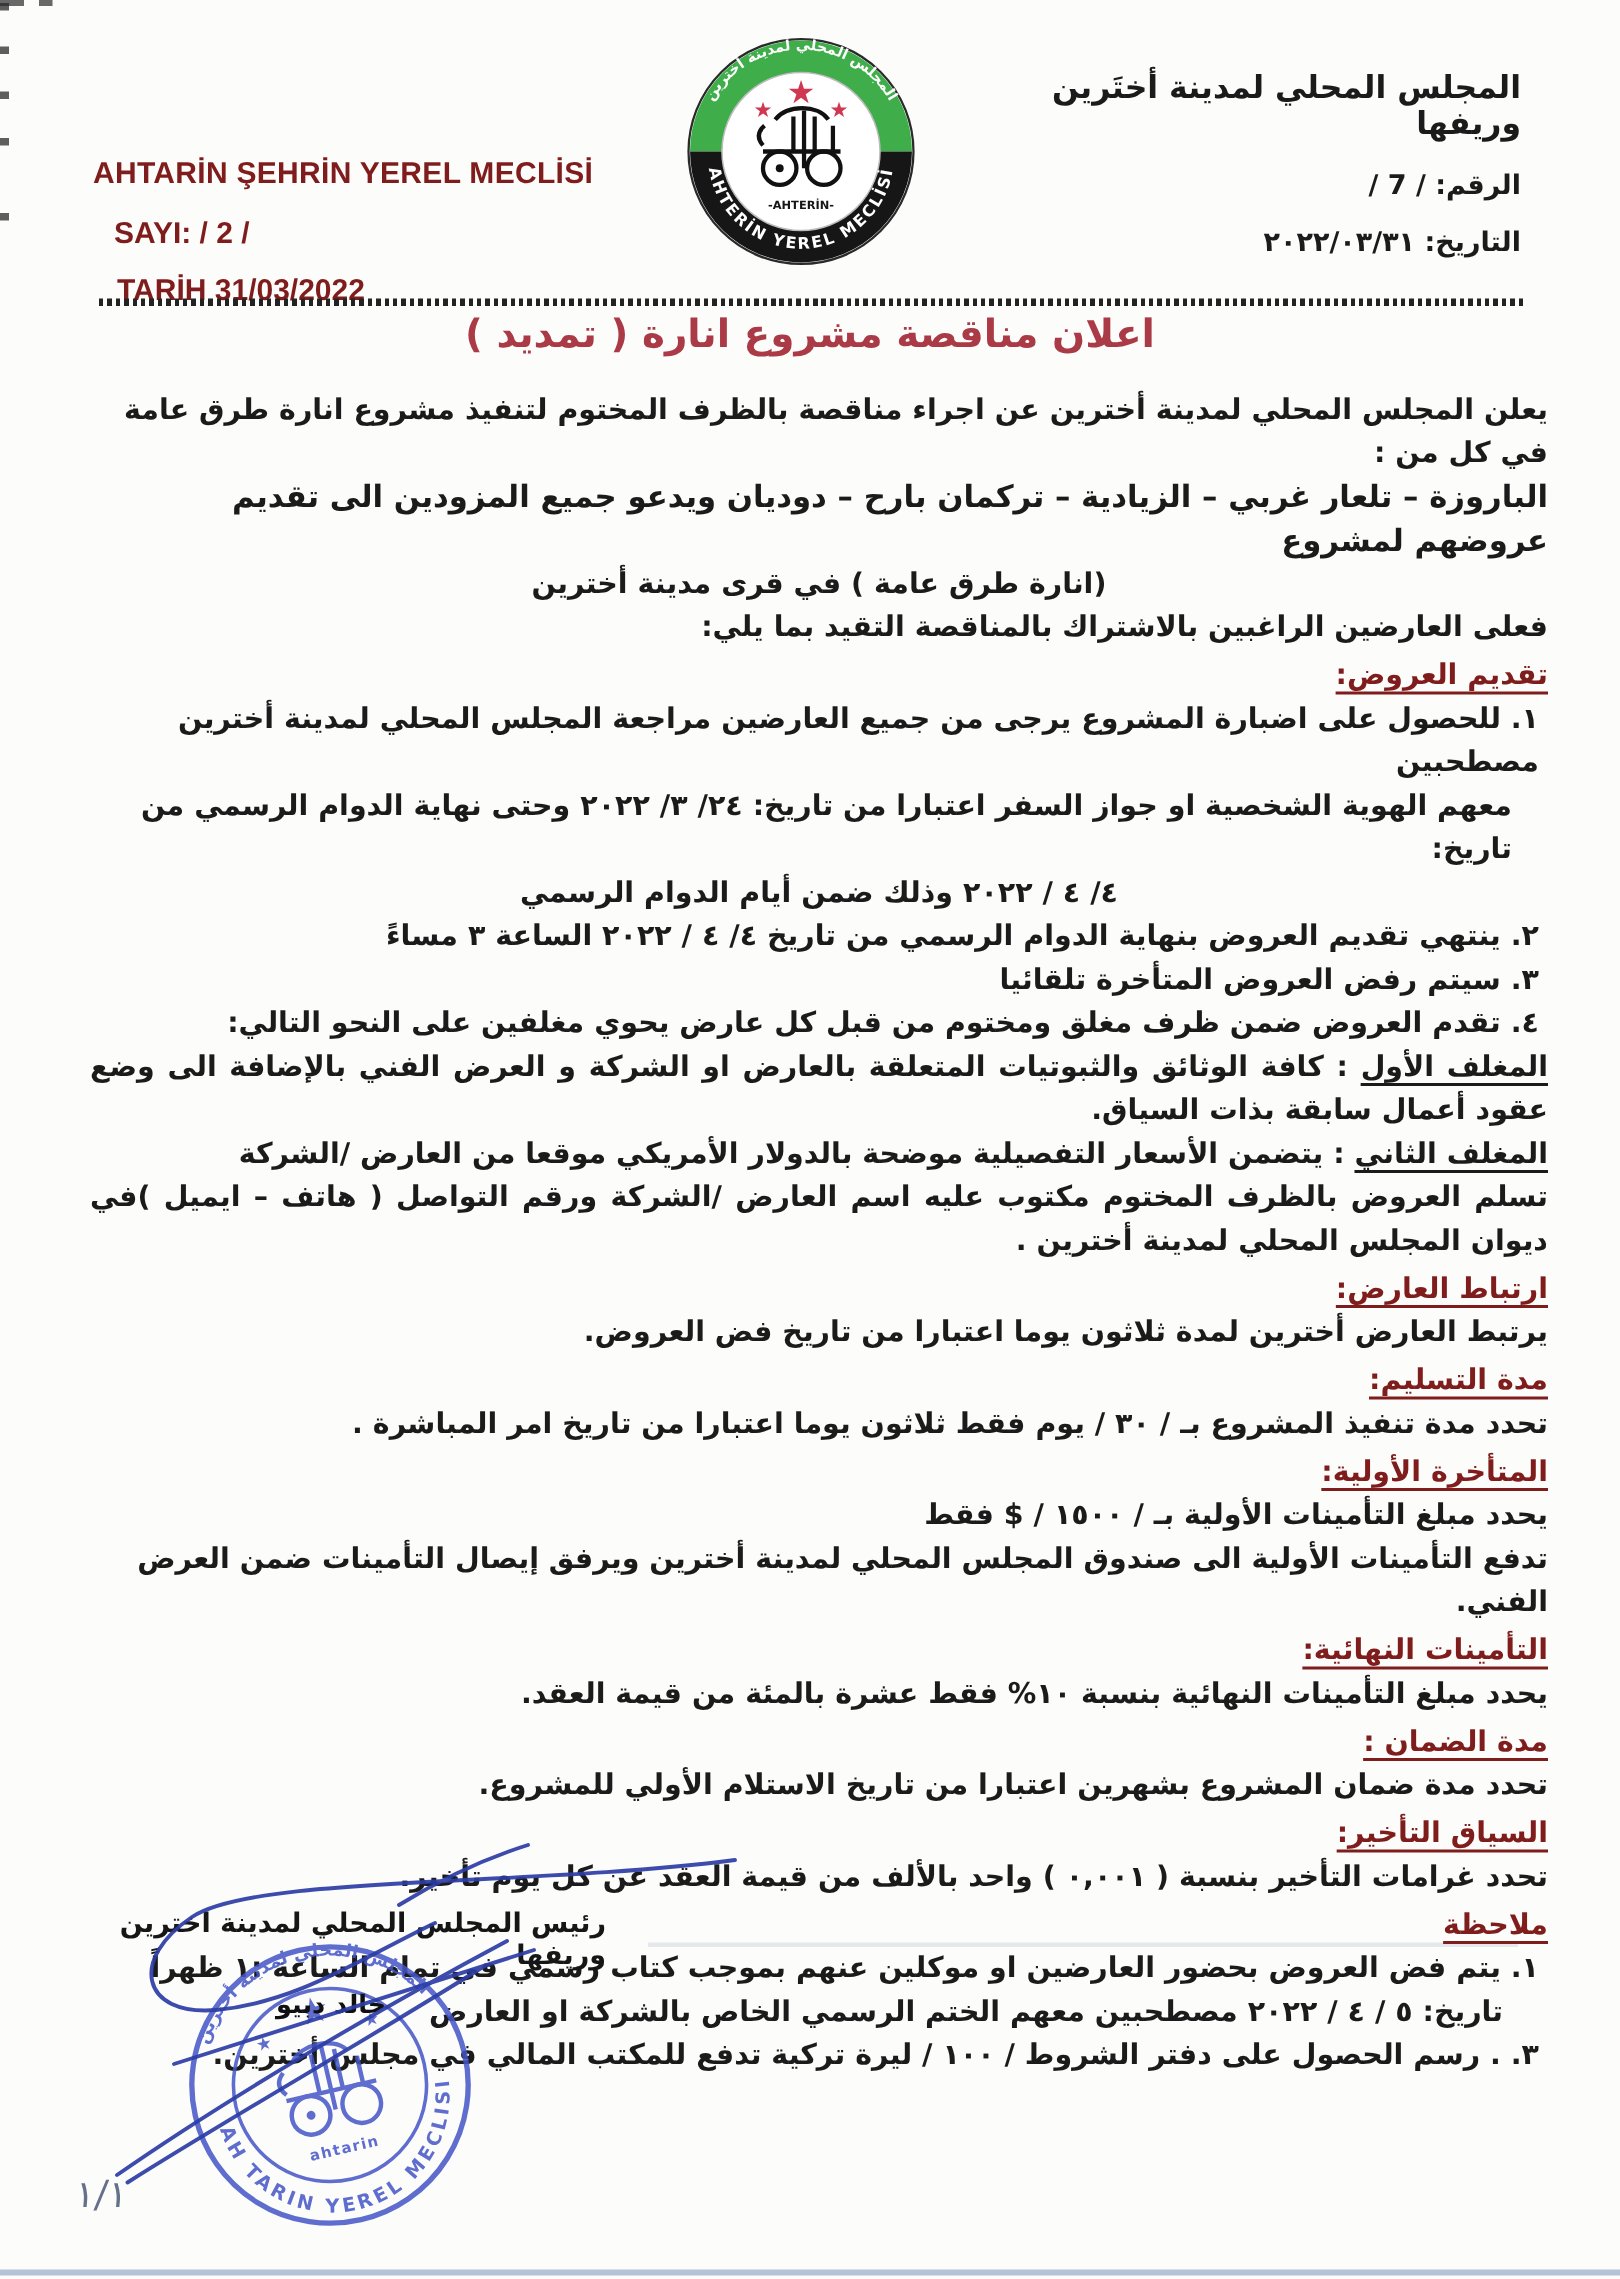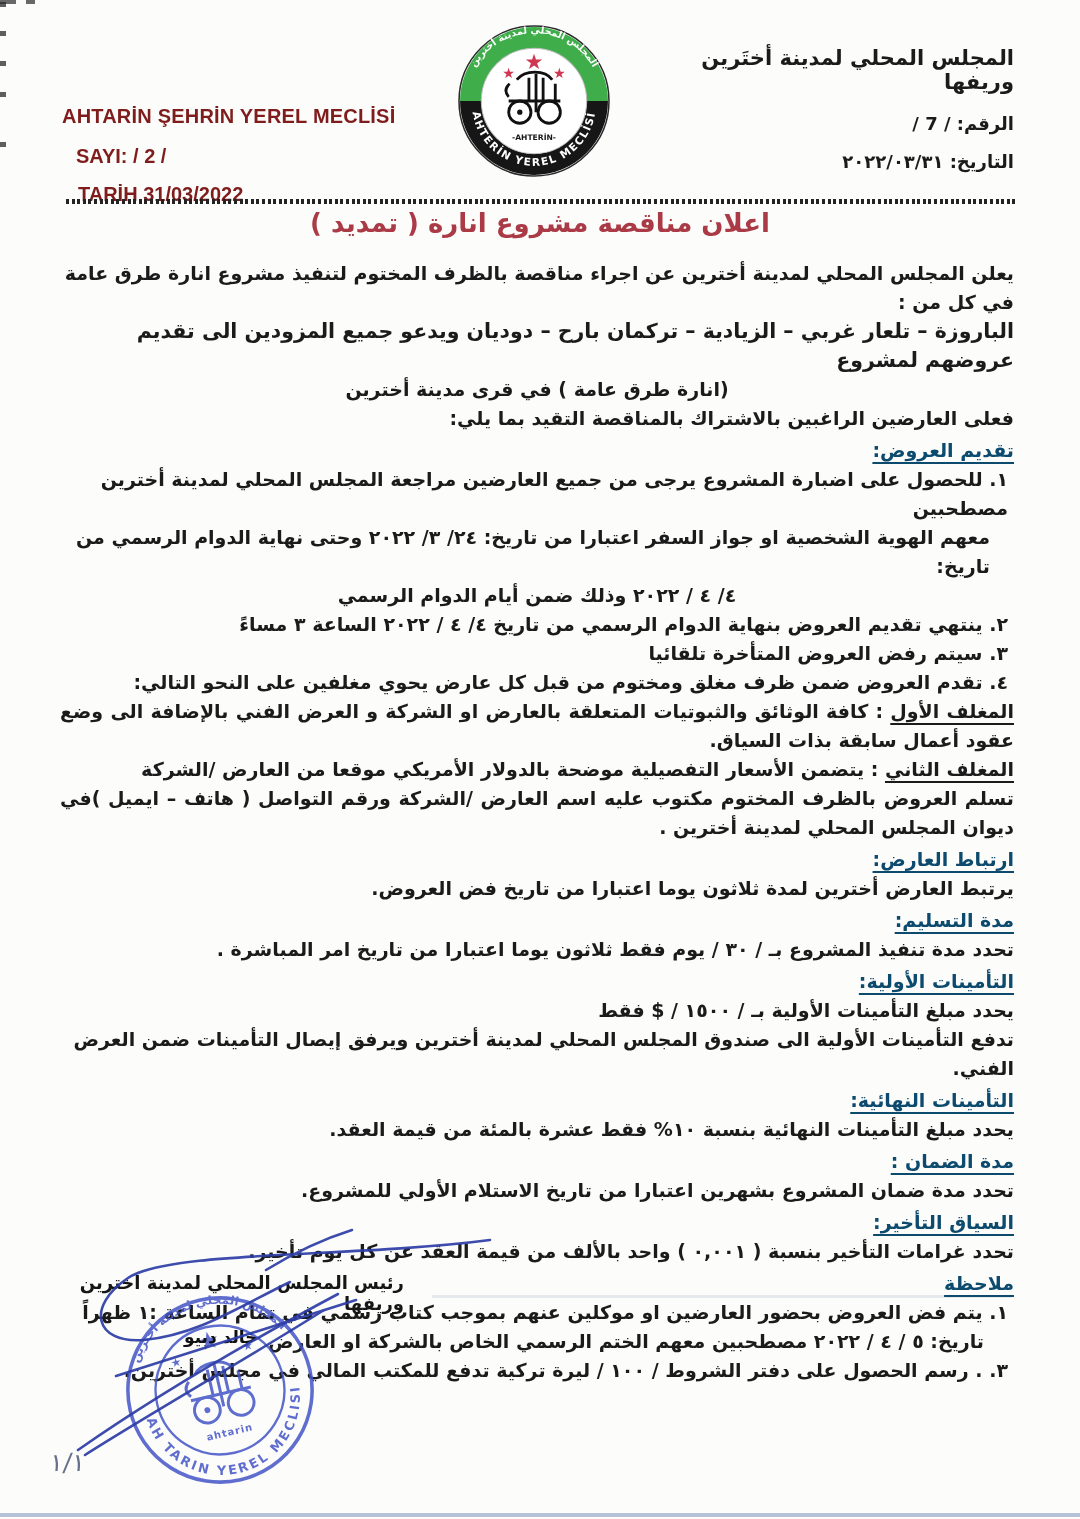--- a/index.html
+++ b/index.html
@@ -32,29 +32,29 @@
   }
 
   .doc-title{
     position:absolute;left:0;top:208px;width:100%;
     text-align:center;direction:rtl;
     font-size:26px;font-weight:bold;color:#aa3a45;
   }
 
   
   .content{
-    position:absolute;top:259px;left:60px;right:66px;
+    position:absolute;top:259px;left:60px;right:48px;
     direction:rtl;font-size:19px;font-weight:bold;line-height:29px;
   }
   .line{text-align:right;}
   .center{text-align:center;}
   .just{text-align:justify;}
   .h{
     text-decoration:underline;text-decoration-thickness:2px;text-underline-offset:5px;
-    margin-top:3px;color:#0c4a6e;
+    margin-top:3px;color:#7f1d1d;
   }
   .big{font-size:20.5px;}
   .ind{padding-right:24px;}
   .ulbl{text-decoration:underline;text-decoration-thickness:2px;text-underline-offset:5px;}
 
   
   .sign-title{position:absolute;left:74px;top:1272px;width:330px;direction:rtl;text-align:right;font-size:18px;font-weight:bold;color:#161616;}
   .stamp-wrap{position:absolute;left:116px;top:1286px;width:208px;height:208px;transform:rotate(-13deg);opacity:.85;}
   .sign-name{position:absolute;left:184px;top:1327px;font-size:17px;font-weight:bold;color:#101010;z-index:5;direction:rtl;}
   .signature-wrap{position:absolute;left:52px;top:1224px;width:480px;height:250px;z-index:6;pointer-events:none;}
@@ -140,21 +140,21 @@
     <div class="just"><span class="ulbl">المغلف الأول</span><span> : كافة الوثائق والثبوتيات المتعلقة بالعارض او الشركة و العرض الفني بالإضافة الى وضع عقود أعمال سابقة بذات السياق.</span></div>
     <div class="just"><span class="ulbl">المغلف الثاني</span><span> : يتضمن الأسعار التفصيلية موضحة بالدولار الأمريكي موقعا من العارض /الشركة</span></div>
     <div class="just">تسلم العروض بالظرف المختوم مكتوب عليه اسم العارض /الشركة ورقم التواصل ( هاتف – ايميل )في ديوان المجلس المحلي لمدينة أخترين .</div>
 
     <div class="line h">ارتباط العارض:</div>
     <div class="line">يرتبط العارض أخترين لمدة ثلاثون يوما اعتبارا من تاريخ فض العروض.</div>
 
     <div class="line h">مدة التسليم:</div>
     <div class="line">تحدد مدة تنفيذ المشروع بـ / ٣٠ / يوم فقط ثلاثون  يوما اعتبارا من تاريخ امر المباشرة .</div>
 
-    <div class="line h">التأمينات الأولية:</div>
+    <div class="line h">المتأخرة الأولية:</div>
     <div class="line">يحدد مبلغ التأمينات الأولية بـ /  ١٥٠٠ / $ فقط</div>
     <div class="line">تدفع التأمينات الأولية الى صندوق المجلس المحلي لمدينة أخترين ويرفق إيصال التأمينات ضمن العرض الفني.</div>
 
     <div class="line h">التأمينات النهائية:</div>
     <div class="line">يحدد مبلغ التأمينات النهائية بنسبة ١٠% فقط عشرة بالمئة من قيمة العقد.</div>
 
     <div class="line h">مدة الضمان :</div>
     <div class="line">تحدد مدة ضمان المشروع بشهرين اعتبارا من تاريخ الاستلام الأولي للمشروع.</div>
 
     <div class="line h">السياق التأخير:</div>

